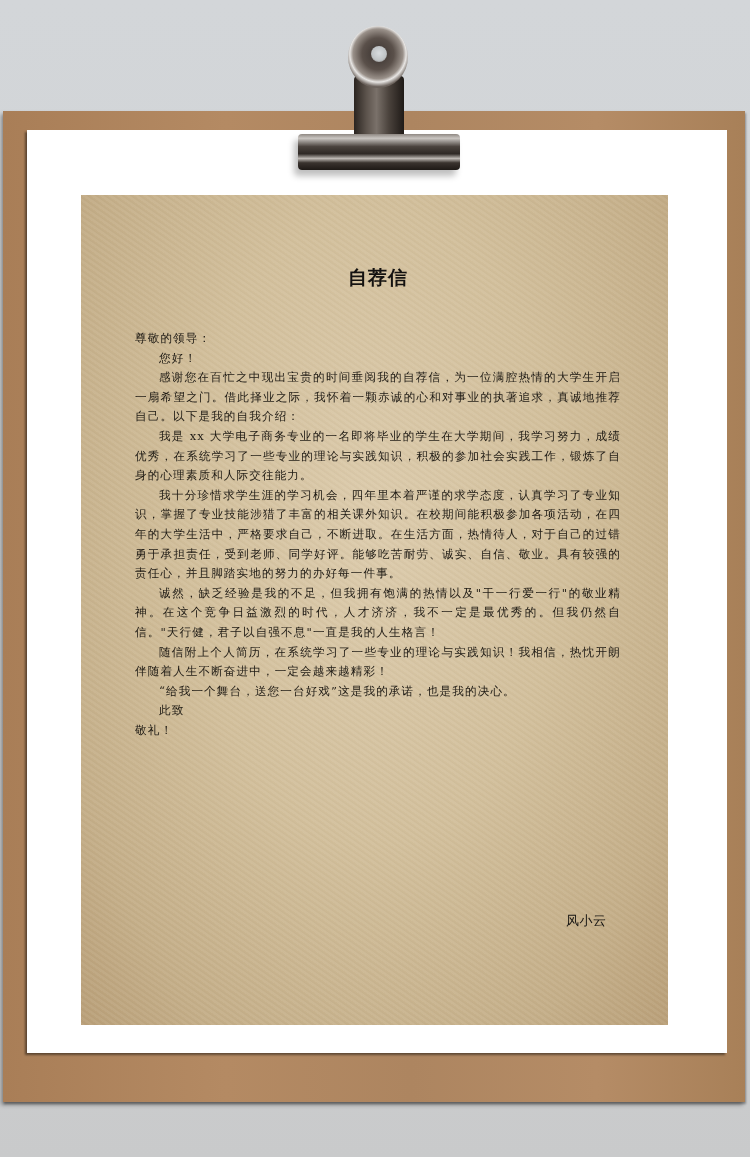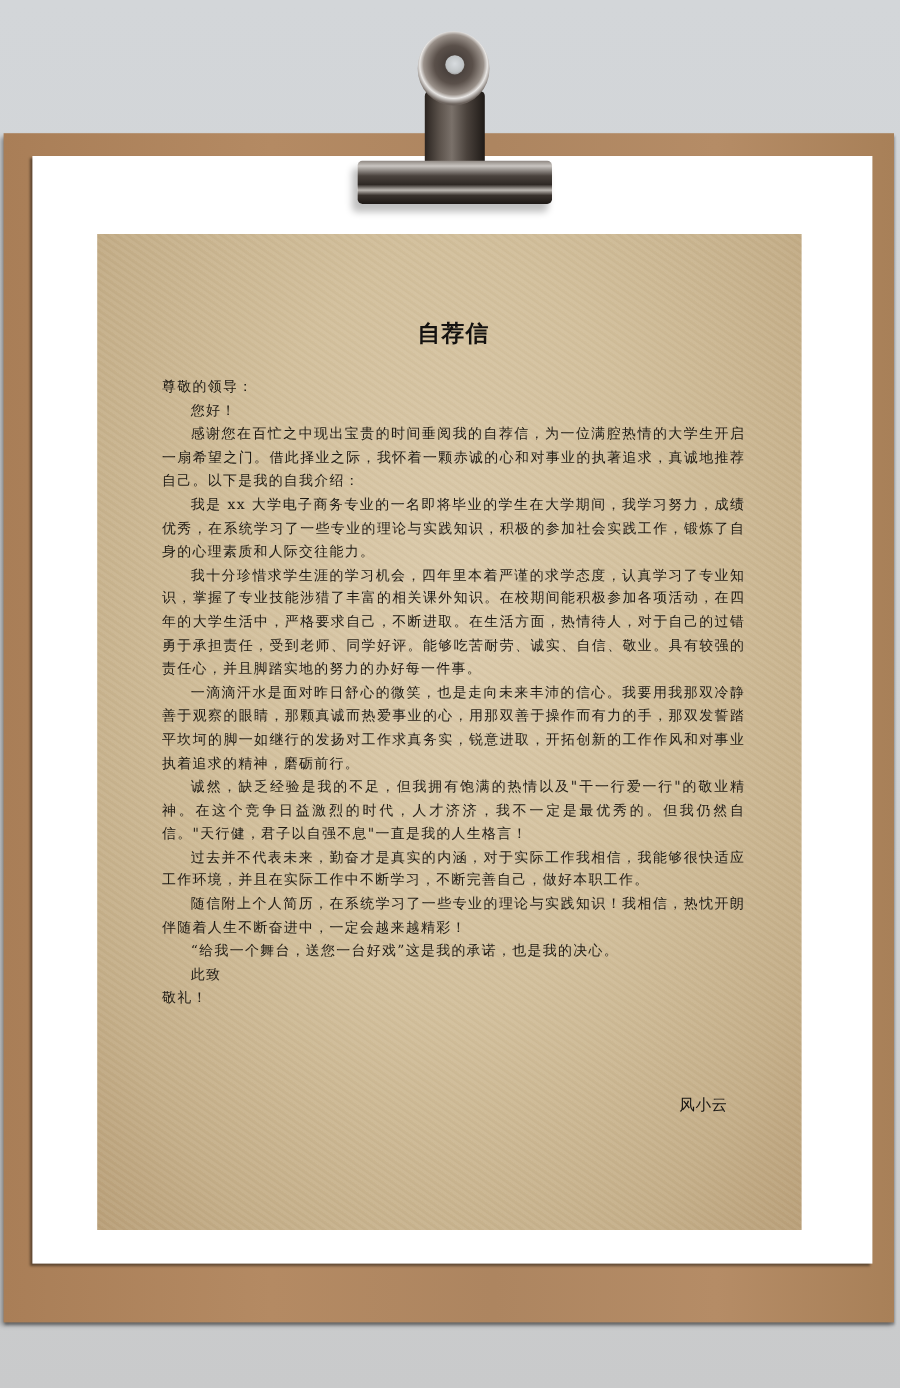--- a/index.html
+++ b/index.html
@@ -23,21 +23,21 @@
     background:
       repeating-linear-gradient(35deg, rgba(255,255,255,0.05) 0px, rgba(255,255,255,0.05) 2px, rgba(0,0,0,0.02) 3px, rgba(0,0,0,0.0) 5px),
       radial-gradient(ellipse at 50% 40%, #dccbac 0%, #d2bf9b 45%, #c4ae88 80%, #b99f78 100%);
   }
   .letter {
     position:absolute; left:135px; top:265px; width:486px;
     color:#1e1a14;
   }
   .title {
     text-align:center; font-family:"DejaVu Sans","Liberation Sans",sans-serif;
-    font-size:19px; font-weight:bold; margin:0 0 22px 0; letter-spacing:1px;
+    font-size:19px; font-weight:bold; margin:0 0 38px 0; letter-spacing:1px;
     color:#141210;
   }
   .p {
     font-size:11.6px; line-height:19.6px; margin:0; text-align:justify;
     letter-spacing:1.1px;
   }
   .indent { text-indent:24px; }
   .sign {
     position:absolute; left:566px; top:912px;
     font-family:"DejaVu Sans","Liberation Sans",sans-serif;
@@ -79,22 +79,20 @@
   <div class="clip-bar"></div>
 </div>
 
 <div class="letter">
   <h1 class="title">自荐信</h1>
   <p class="p">尊敬的领导：</p>
   <p class="p indent">您好！</p>
   <p class="p indent">感谢您在百忙之中现出宝贵的时间垂阅我的自荐信，为一位满腔热情的大学生开启一扇希望之门。借此择业之际，我怀着一颗赤诚的心和对事业的执著追求，真诚地推荐自己。以下是我的自我介绍：</p>
   <p class="p indent">我是 xx 大学电子商务专业的一名即将毕业的学生在大学期间，我学习努力，成绩优秀，在系统学习了一些专业的理论与实践知识，积极的参加社会实践工作，锻炼了自身的心理素质和人际交往能力。</p>
   <p class="p indent">我十分珍惜求学生涯的学习机会，四年里本着严谨的求学态度，认真学习了专业知识，掌握了专业技能涉猎了丰富的相关课外知识。在校期间能积极参加各项活动，在四年的大学生活中，严格要求自己，不断进取。在生活方面，热情待人，对于自己的过错勇于承担责任，受到老师、同学好评。能够吃苦耐劳、诚实、自信、敬业。具有较强的责任心，并且脚踏实地的努力的办好每一件事。</p>
-  <p class="p indent">一滴滴汗水是面对昨日舒心的微笑，也是走向未来丰沛的信心。我要用我那双冷静善于观察的眼睛，那颗真诚而热爱事业的心，用那双善于操作而有力的手，那双发誓踏平坎坷的脚一如继行的发扬对工作求真务实，锐意进取，开拓创新的工作作风和对事业执着追求的精神，磨砺前行。</p>
   <p class="p indent">诚然，缺乏经验是我的不足，但我拥有饱满的热情以及"干一行爱一行"的敬业精神。在这个竞争日益激烈的时代，人才济济，我不一定是最优秀的。但我仍然自信。"天行健，君子以自强不息"一直是我的人生格言！</p>
-  <p class="p indent">过去并不代表未来，勤奋才是真实的内涵，对于实际工作我相信，我能够很快适应工作环境，并且在实际工作中不断学习，不断完善自己，做好本职工作。</p>
   <p class="p indent">随信附上个人简历，在系统学习了一些专业的理论与实践知识！我相信，热忱开朗伴随着人生不断奋进中，一定会越来越精彩！</p>
   <p class="p indent">“给我一个舞台，送您一台好戏”这是我的承诺，也是我的决心。</p>
   <p class="p indent">此致</p>
   <p class="p">敬礼！</p>
 </div>
 
 <div class="sign">风小云</div>
 
 </body></html>

